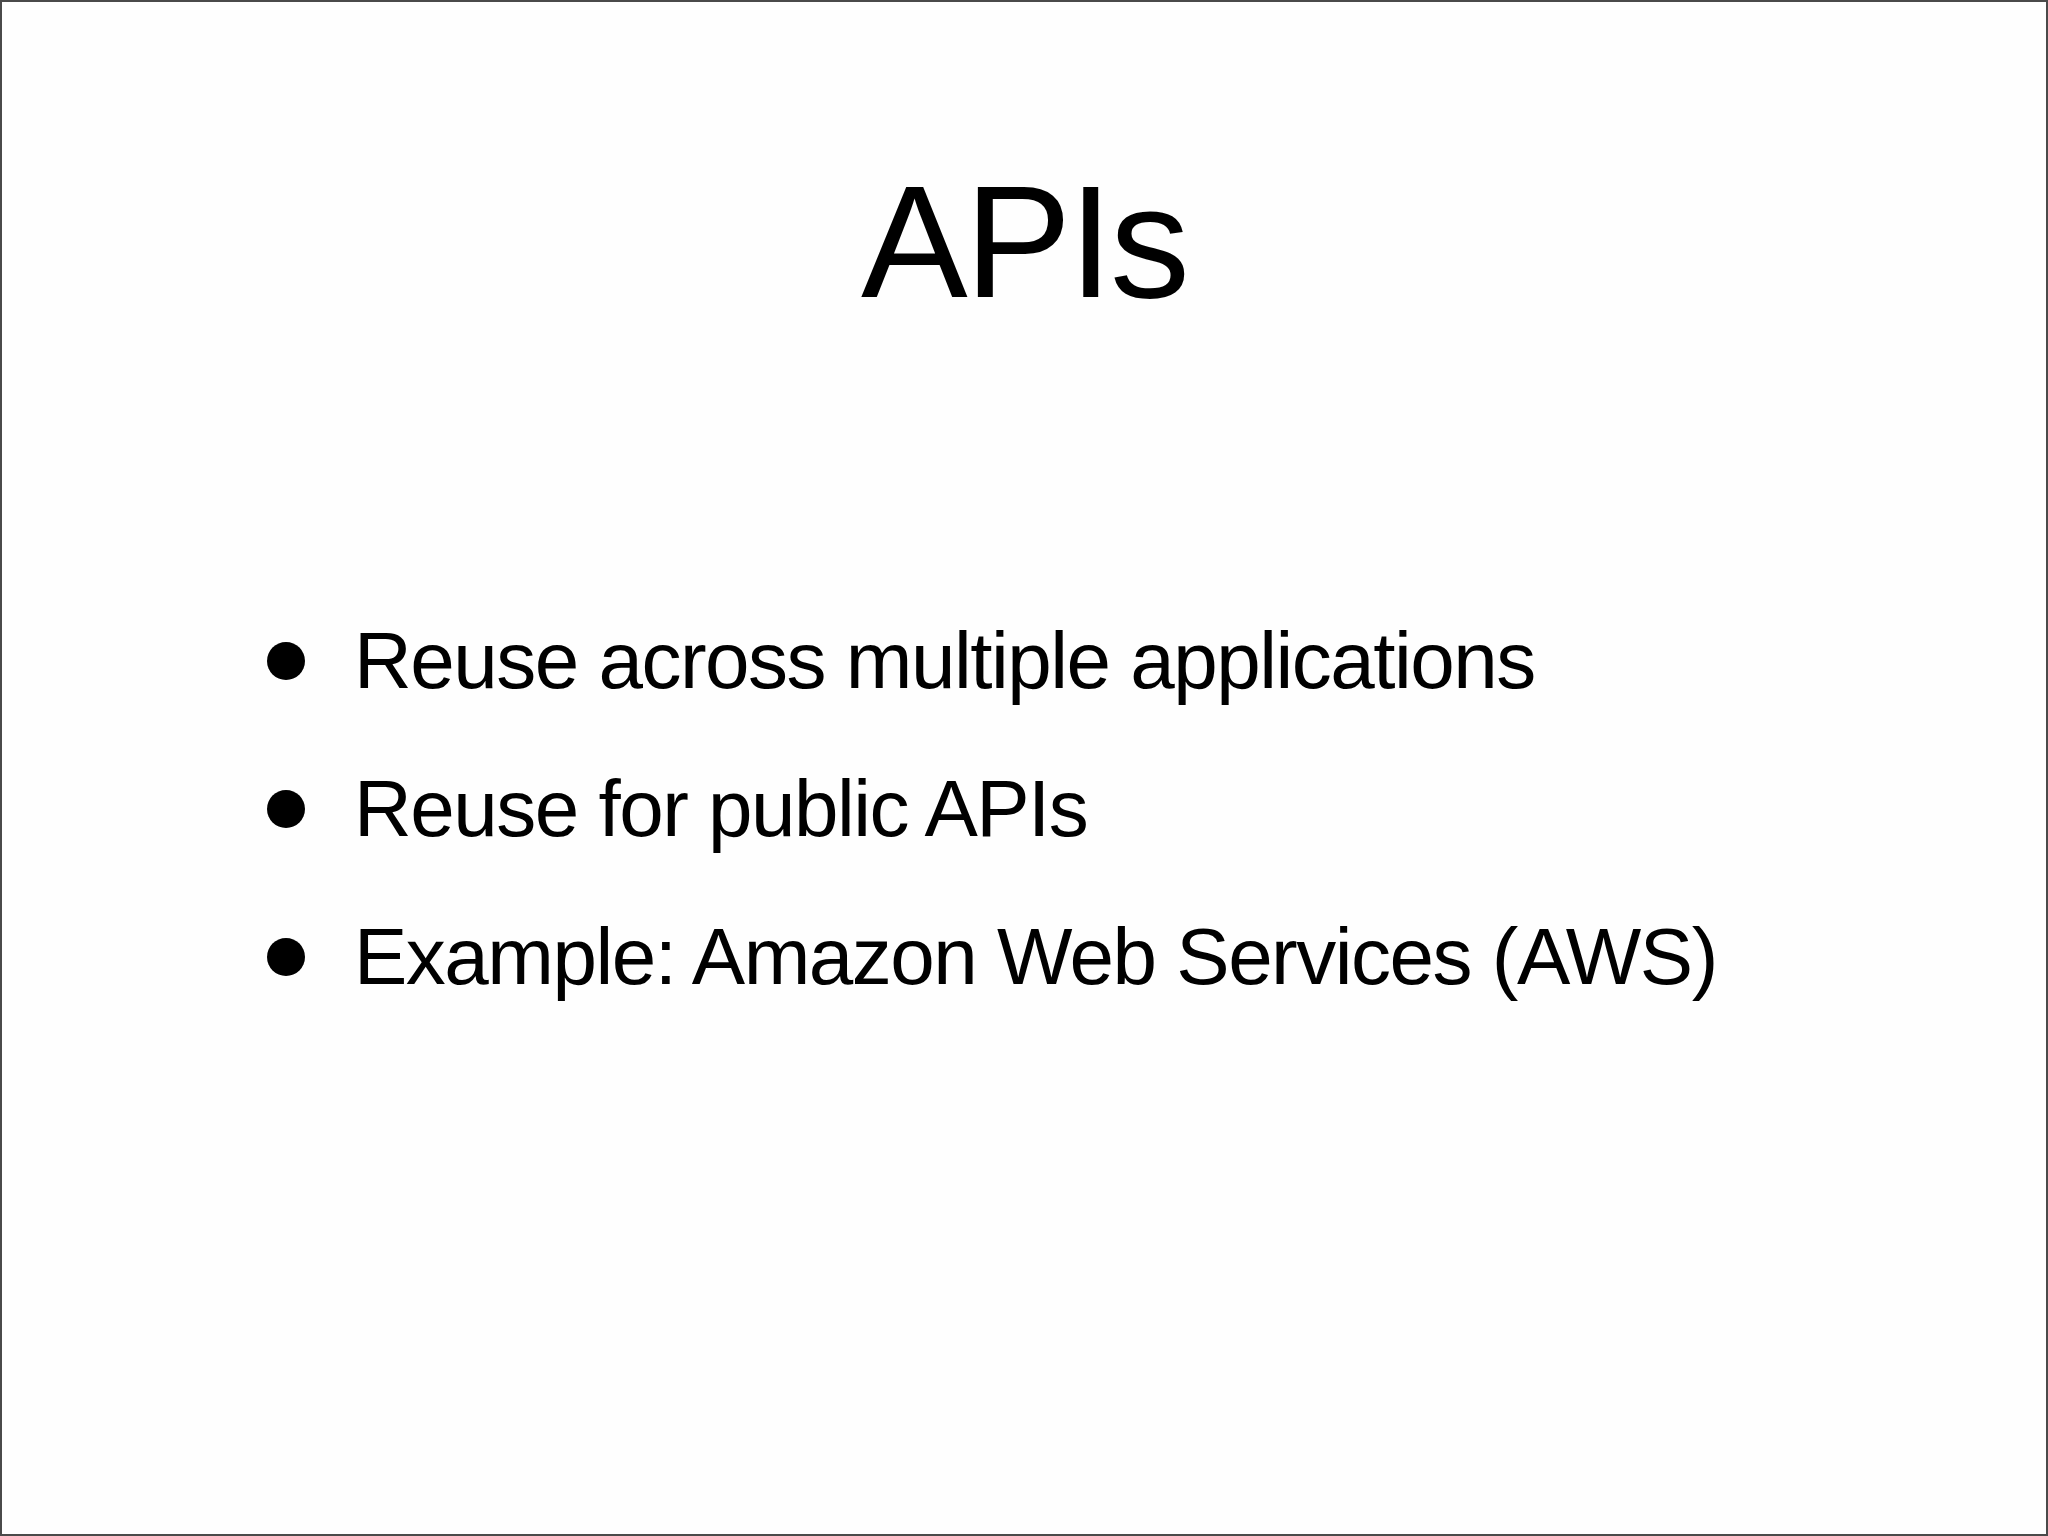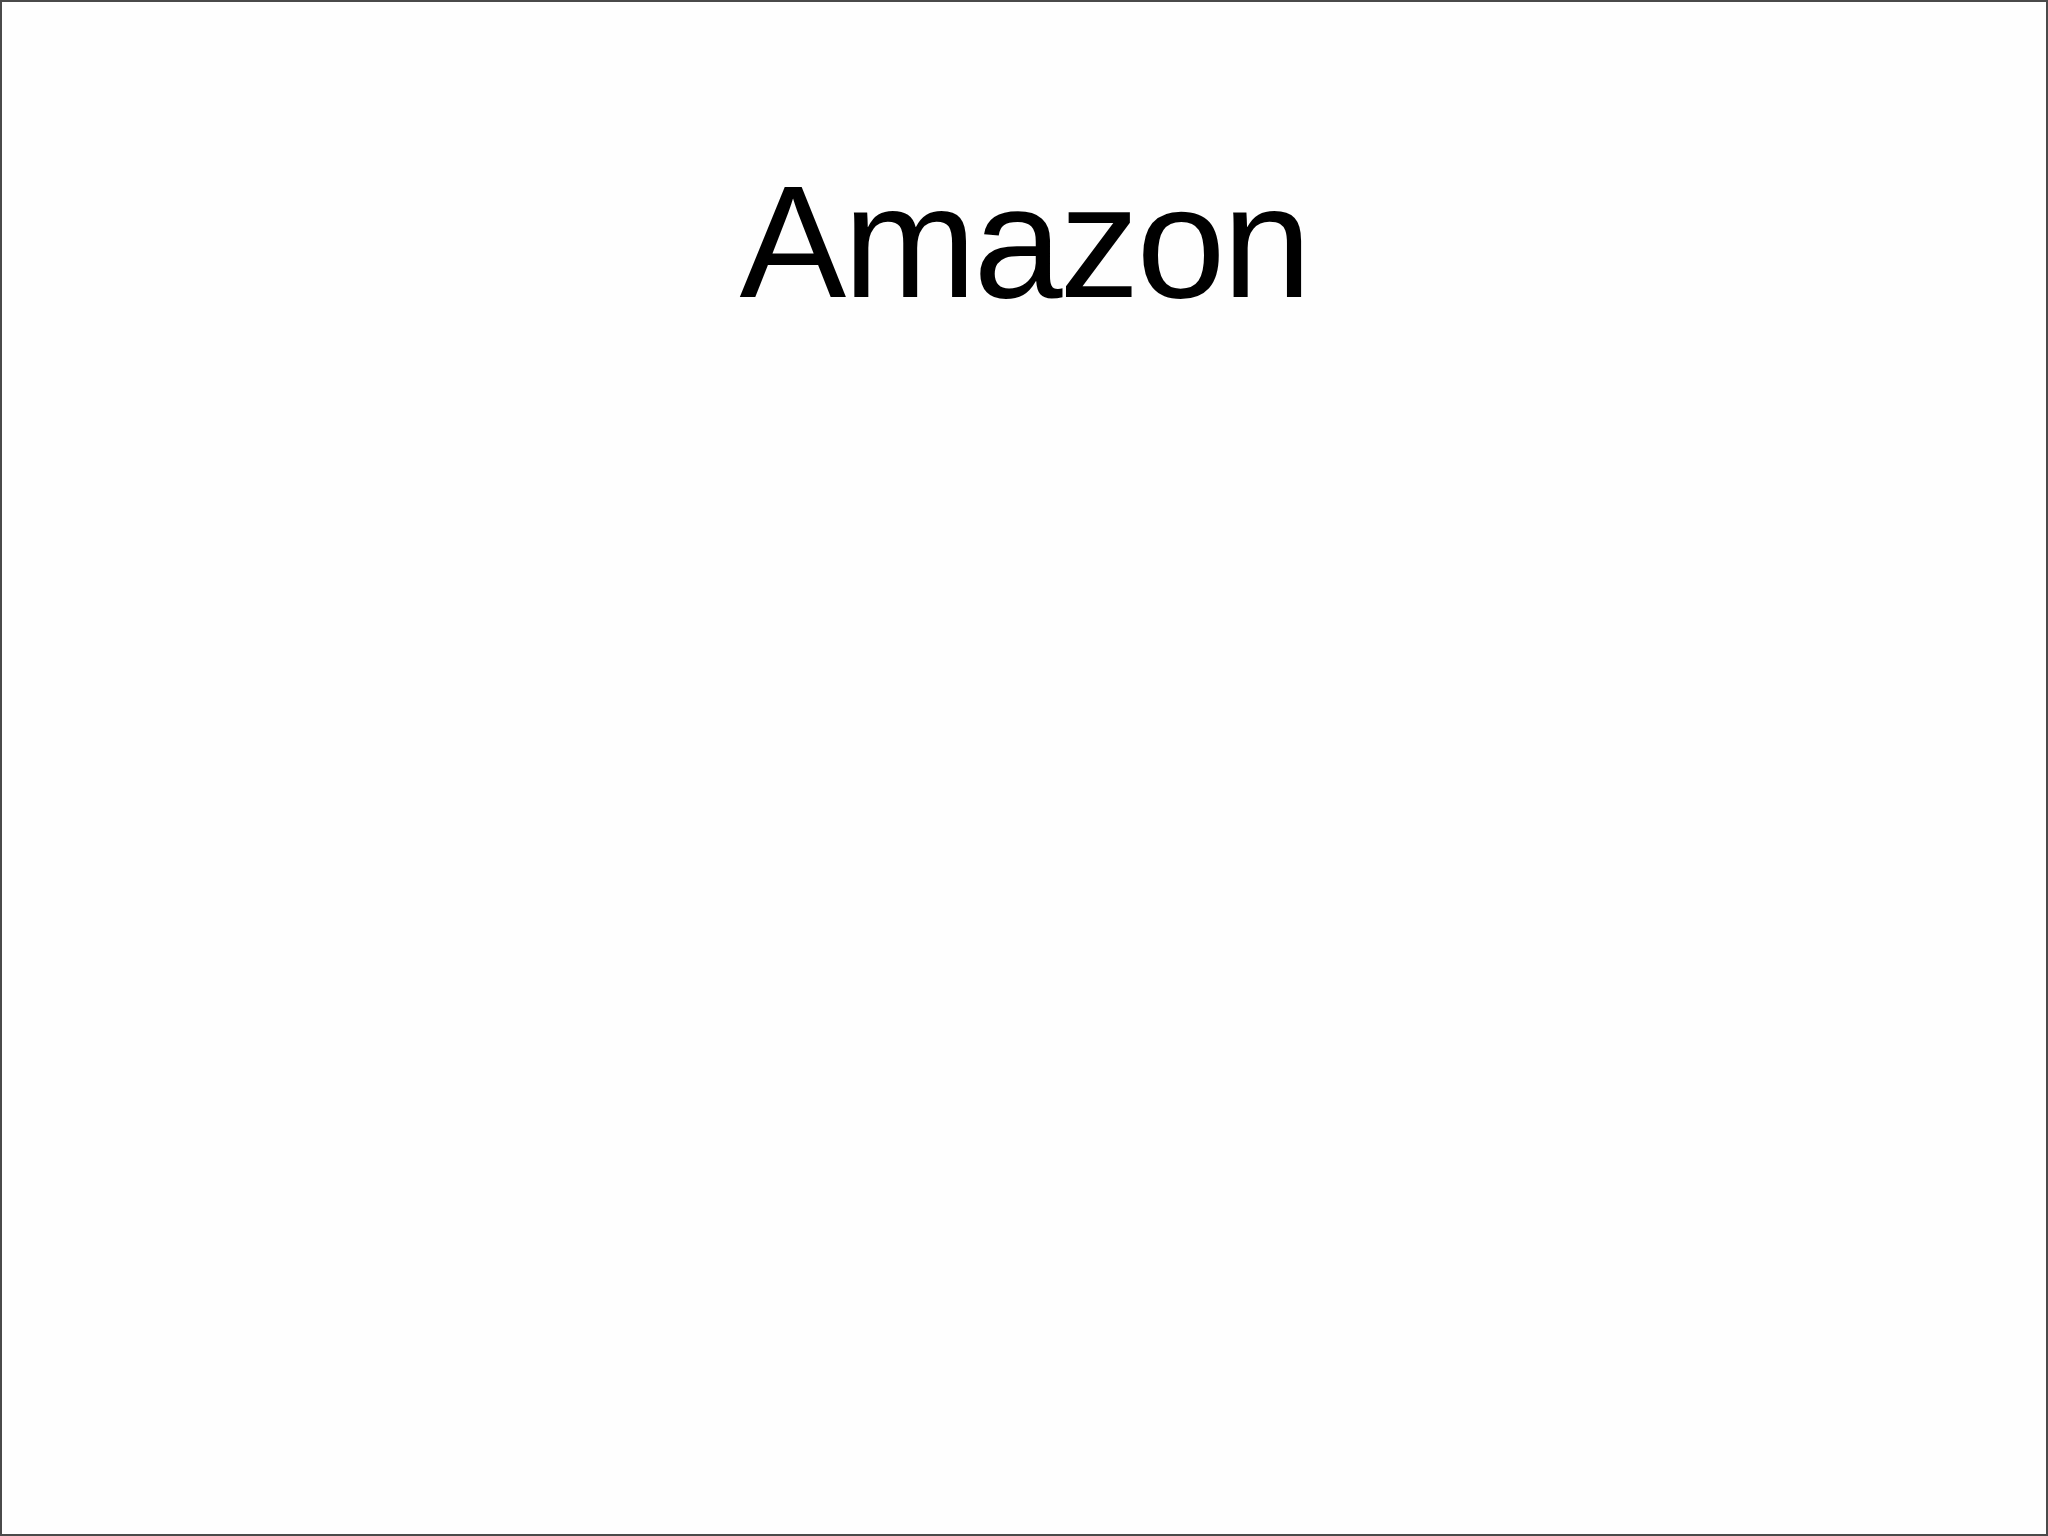--- a/index.html
+++ b/index.html
@@ -57,15 +57,29 @@
     line-height: 1.2;
     letter-spacing: -1.5px;
     color: #000000;
     white-space: nowrap;
   }
 </style>
 </head>
 <body>
 
 <div class="slide">
-  <h1 class="slide-title">Amazon</h1>
+  <h1 class="slide-title">APIs</h1>
 
+  <ul class="bullet-list">
+    <li class="bullet-item">
+      <span class="bullet-dot"></span>
+      <span class="bullet-text">Reuse across multiple applications</span>
+    </li>
+    <li class="bullet-item">
+      <span class="bullet-dot"></span>
+      <span class="bullet-text">Reuse for public APIs</span>
+    </li>
+    <li class="bullet-item">
+      <span class="bullet-dot"></span>
+      <span class="bullet-text">Example: Amazon Web Services (AWS)</span>
+    </li>
+  </ul>
 </div>
 
 </body></html>

